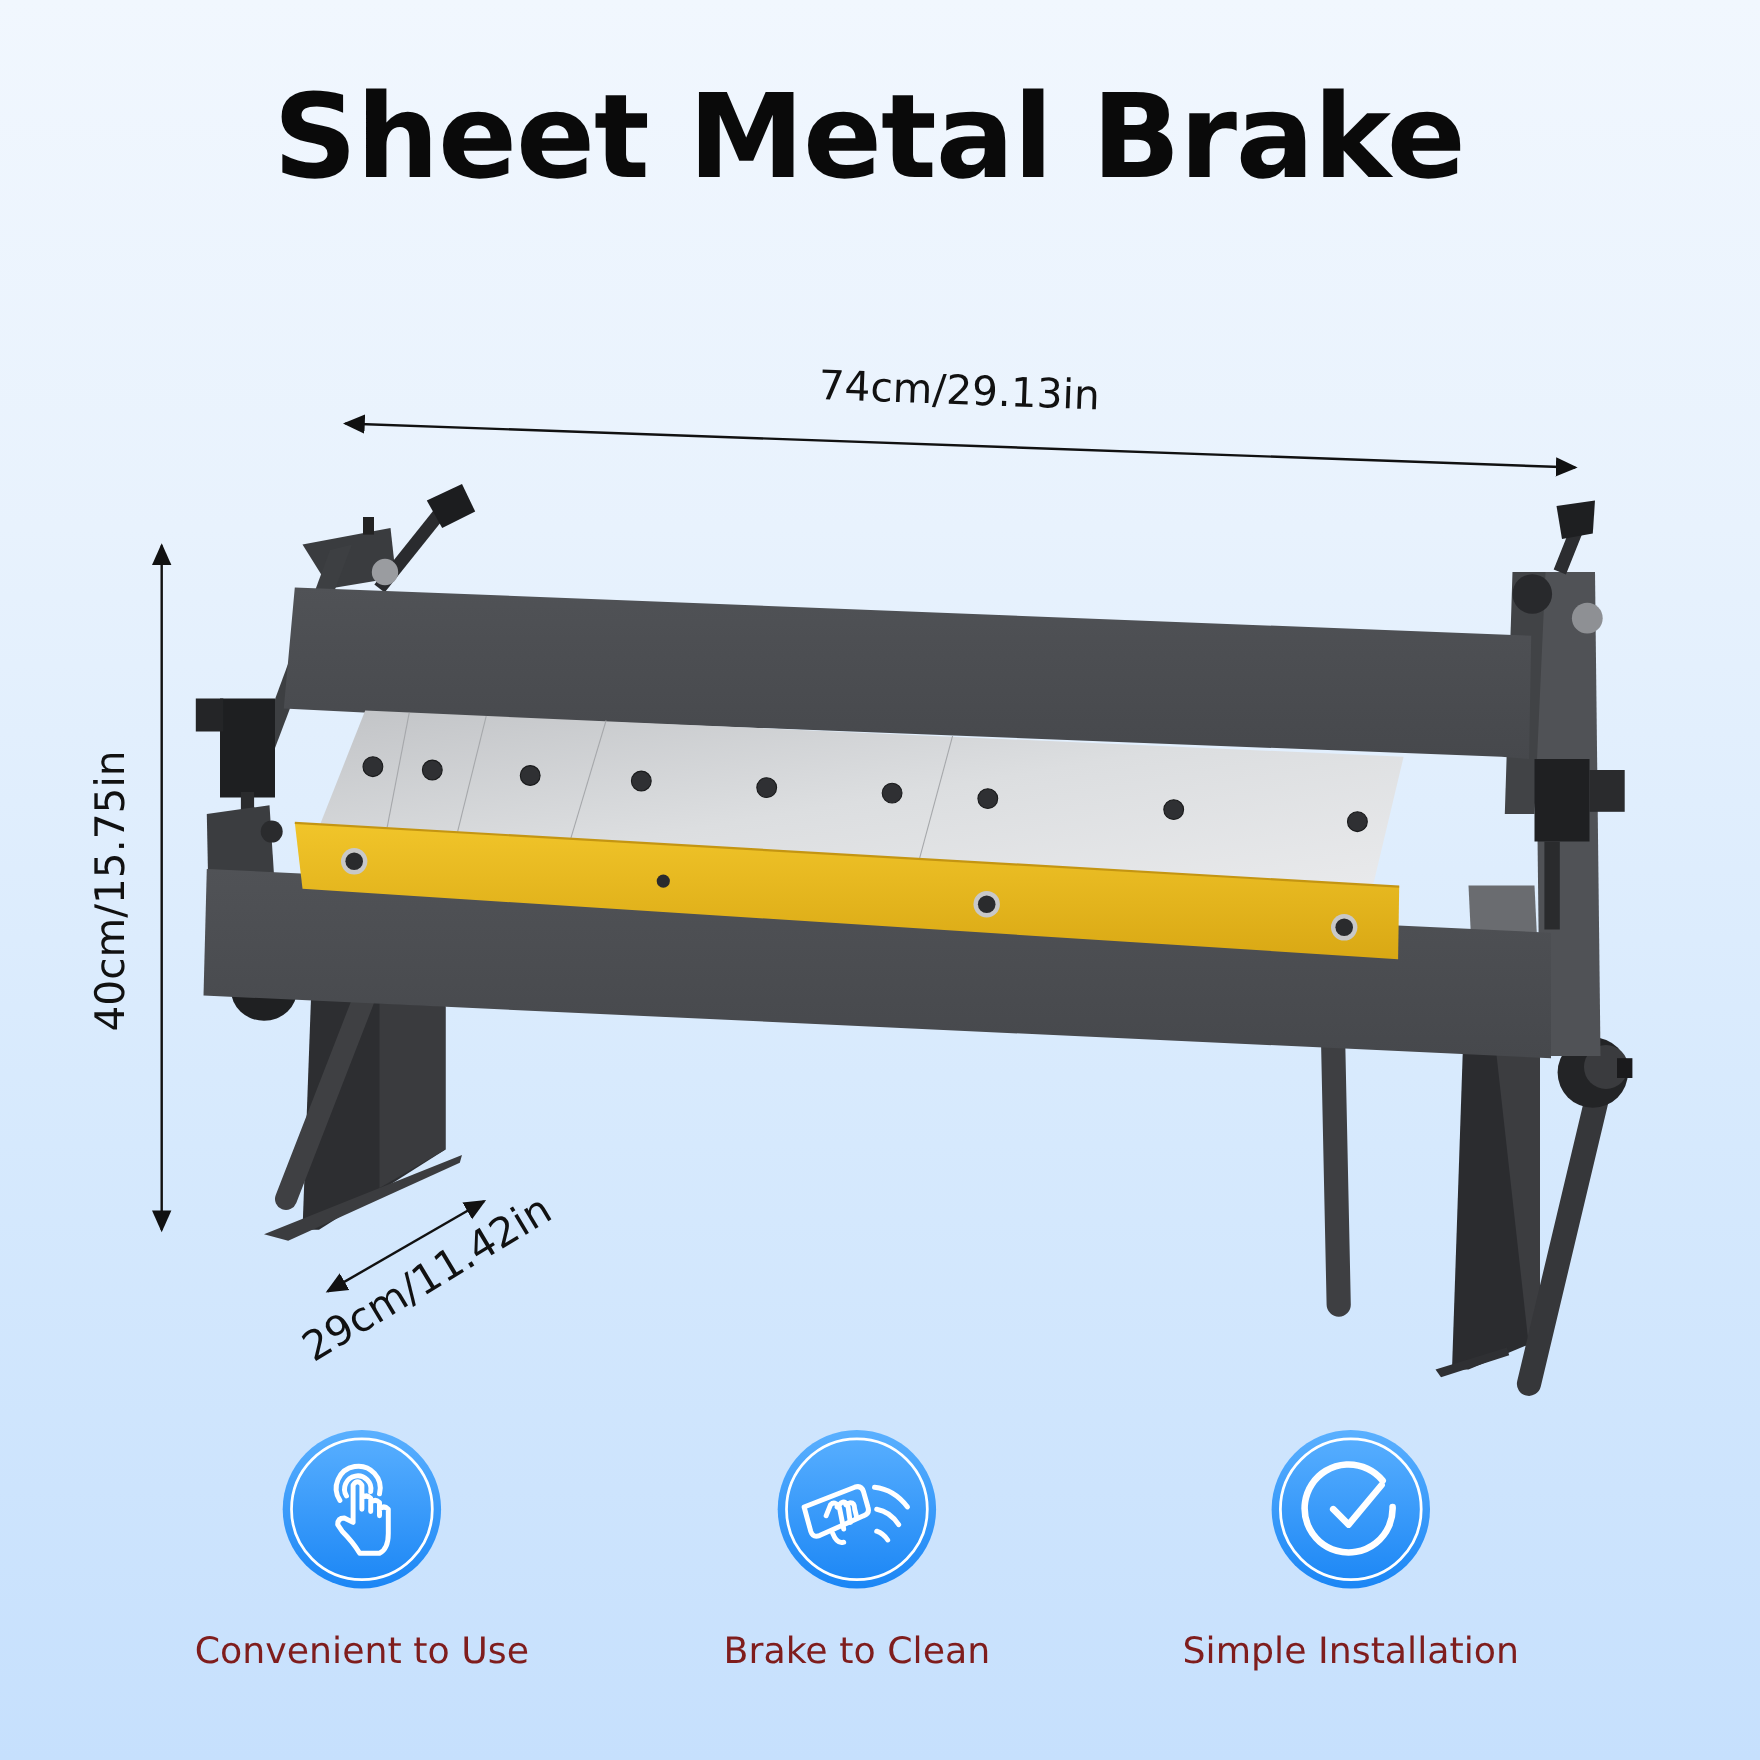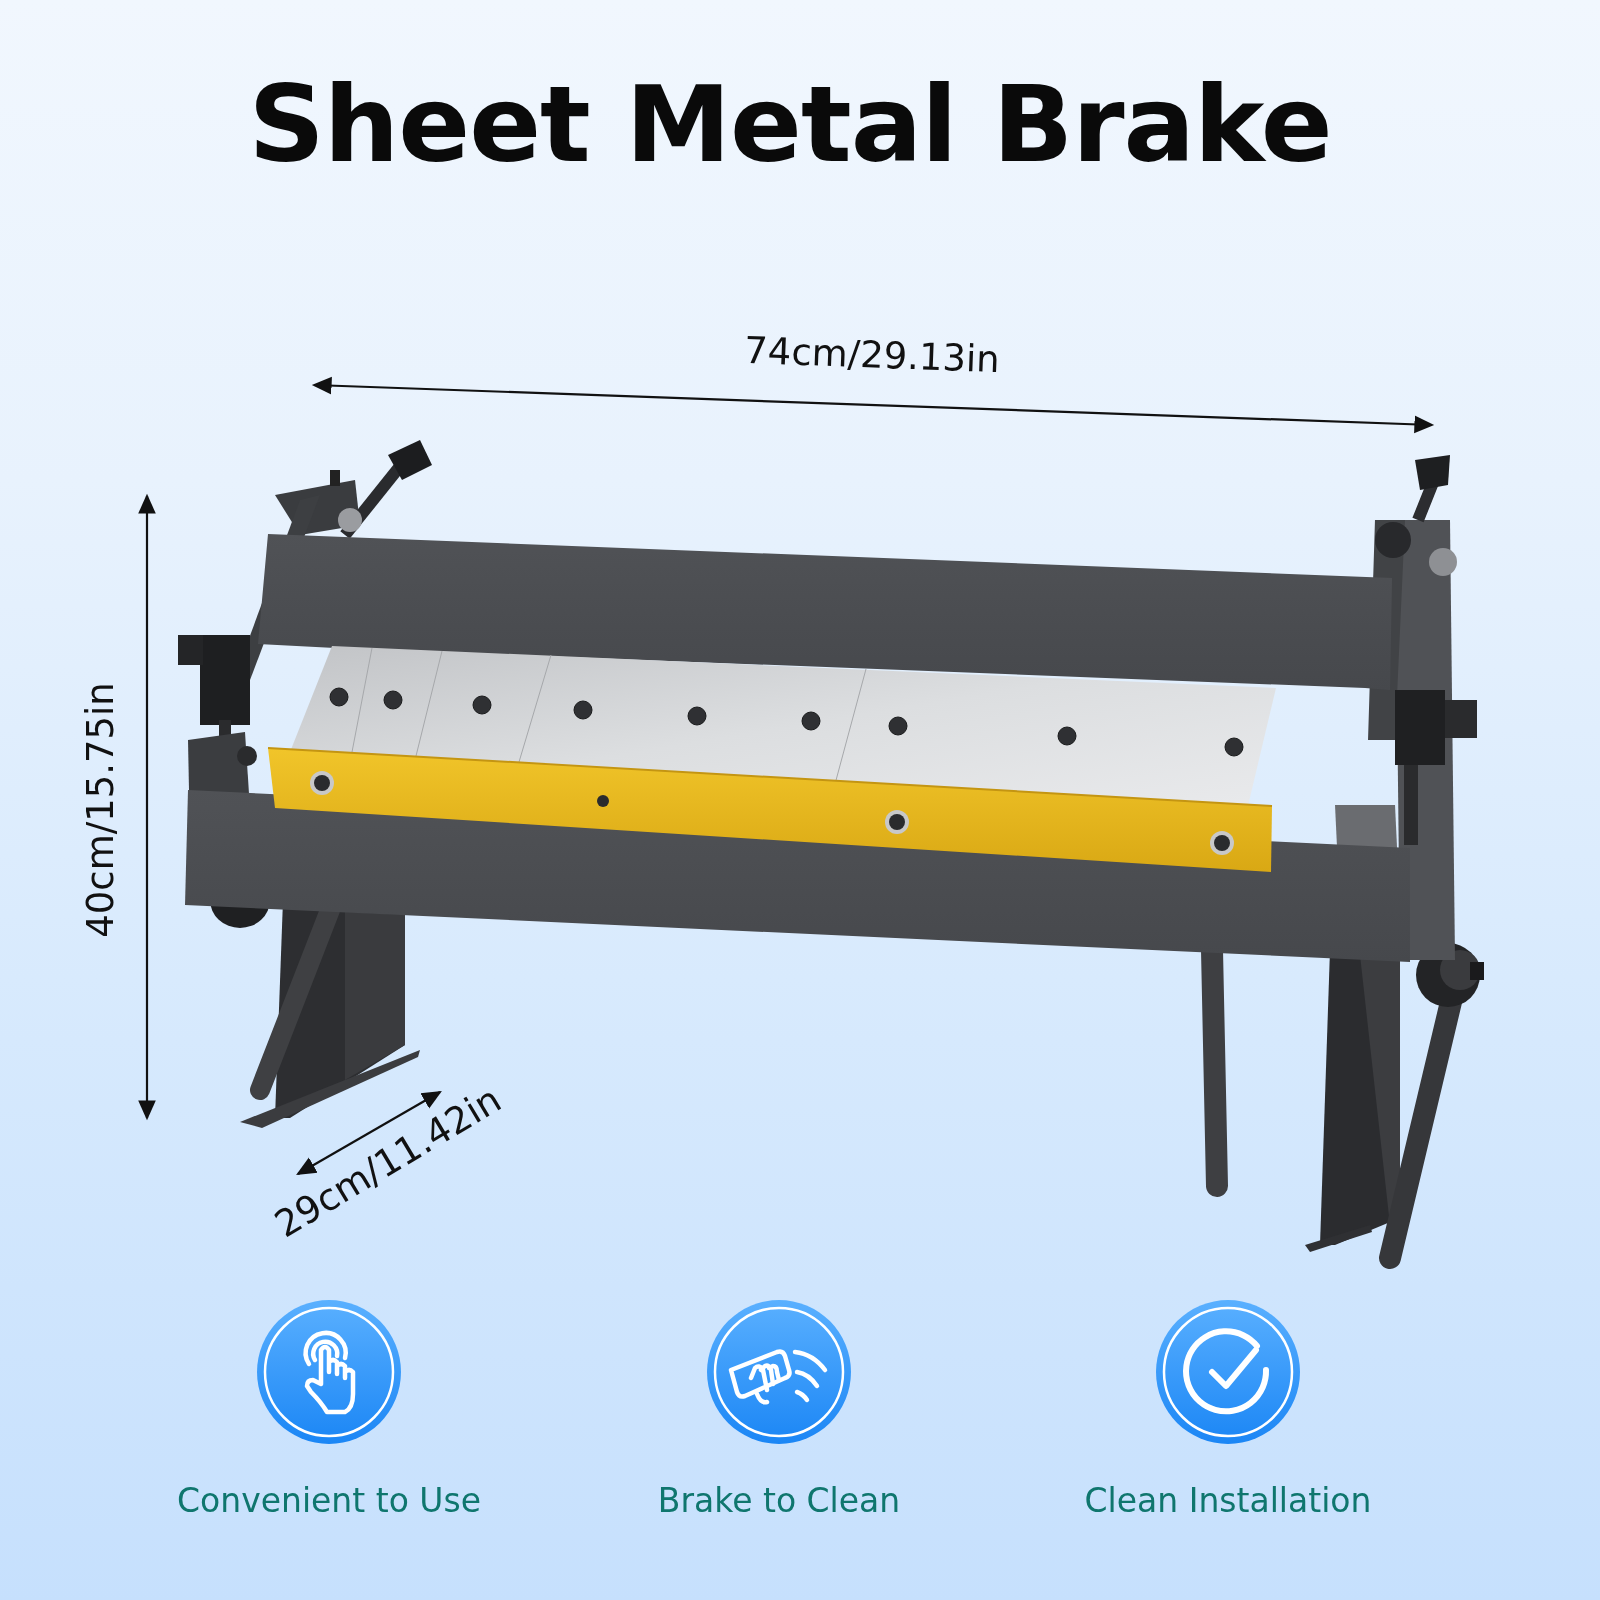--- a/index.html
+++ b/index.html
@@ -21,21 +21,21 @@
   }
   .dim-width { left: 872px; top: 355px; transform: translate(-50%, -50%) rotate(2.1deg); }
   .dim-height { left: 100px; top: 810px; transform: translate(-50%, -50%) rotate(-90deg); }
   .dim-depth { left: 388px; top: 1162px; transform: translate(-50%, -50%) rotate(-31deg); }
   .feature {
     position: absolute; top: 1298px; width: 360px; text-align: center;
   }
   .feature .badge { width: 148px; height: 148px; margin: 0 auto; }
   .feature .label {
     margin-top: 34px; font-family: "DejaVu Sans", sans-serif; font-size: 33px;
-    line-height: 1; color: #0f766e; white-space: nowrap;
+    line-height: 1; color: #7f1d1d; white-space: nowrap;
   }
   .f1 { left: 149px; }
   .f2 { left: 599px; }
   .f3 { left: 1048px; }
 </style>
 </head>
 <body>
 
 <div class="title">Sheet Metal Brake</div>
 
@@ -209,14 +209,14 @@
           <stop offset="1" stop-color="#1b86f5"></stop>
       </linearGradient>
     </defs>
     <circle cx="74" cy="74" r="72" fill="url(#bg3)"></circle>
     <circle cx="74" cy="74" r="64" fill="none" stroke="#fff" stroke-width="2.5"></circle>
     <g fill="none" stroke="#fff" stroke-width="6" stroke-linecap="round" stroke-linejoin="round">
       <path d="M103,48 A40,40 0 1 0 112,72"></path>
       <path d="M58,74 L72,88 L102,52"></path>
     </g>
   </svg>
-  <div class="label">Clean Installation</div>
+  <div class="label">Simple Installation</div>
 </div>
 
 </body></html>

